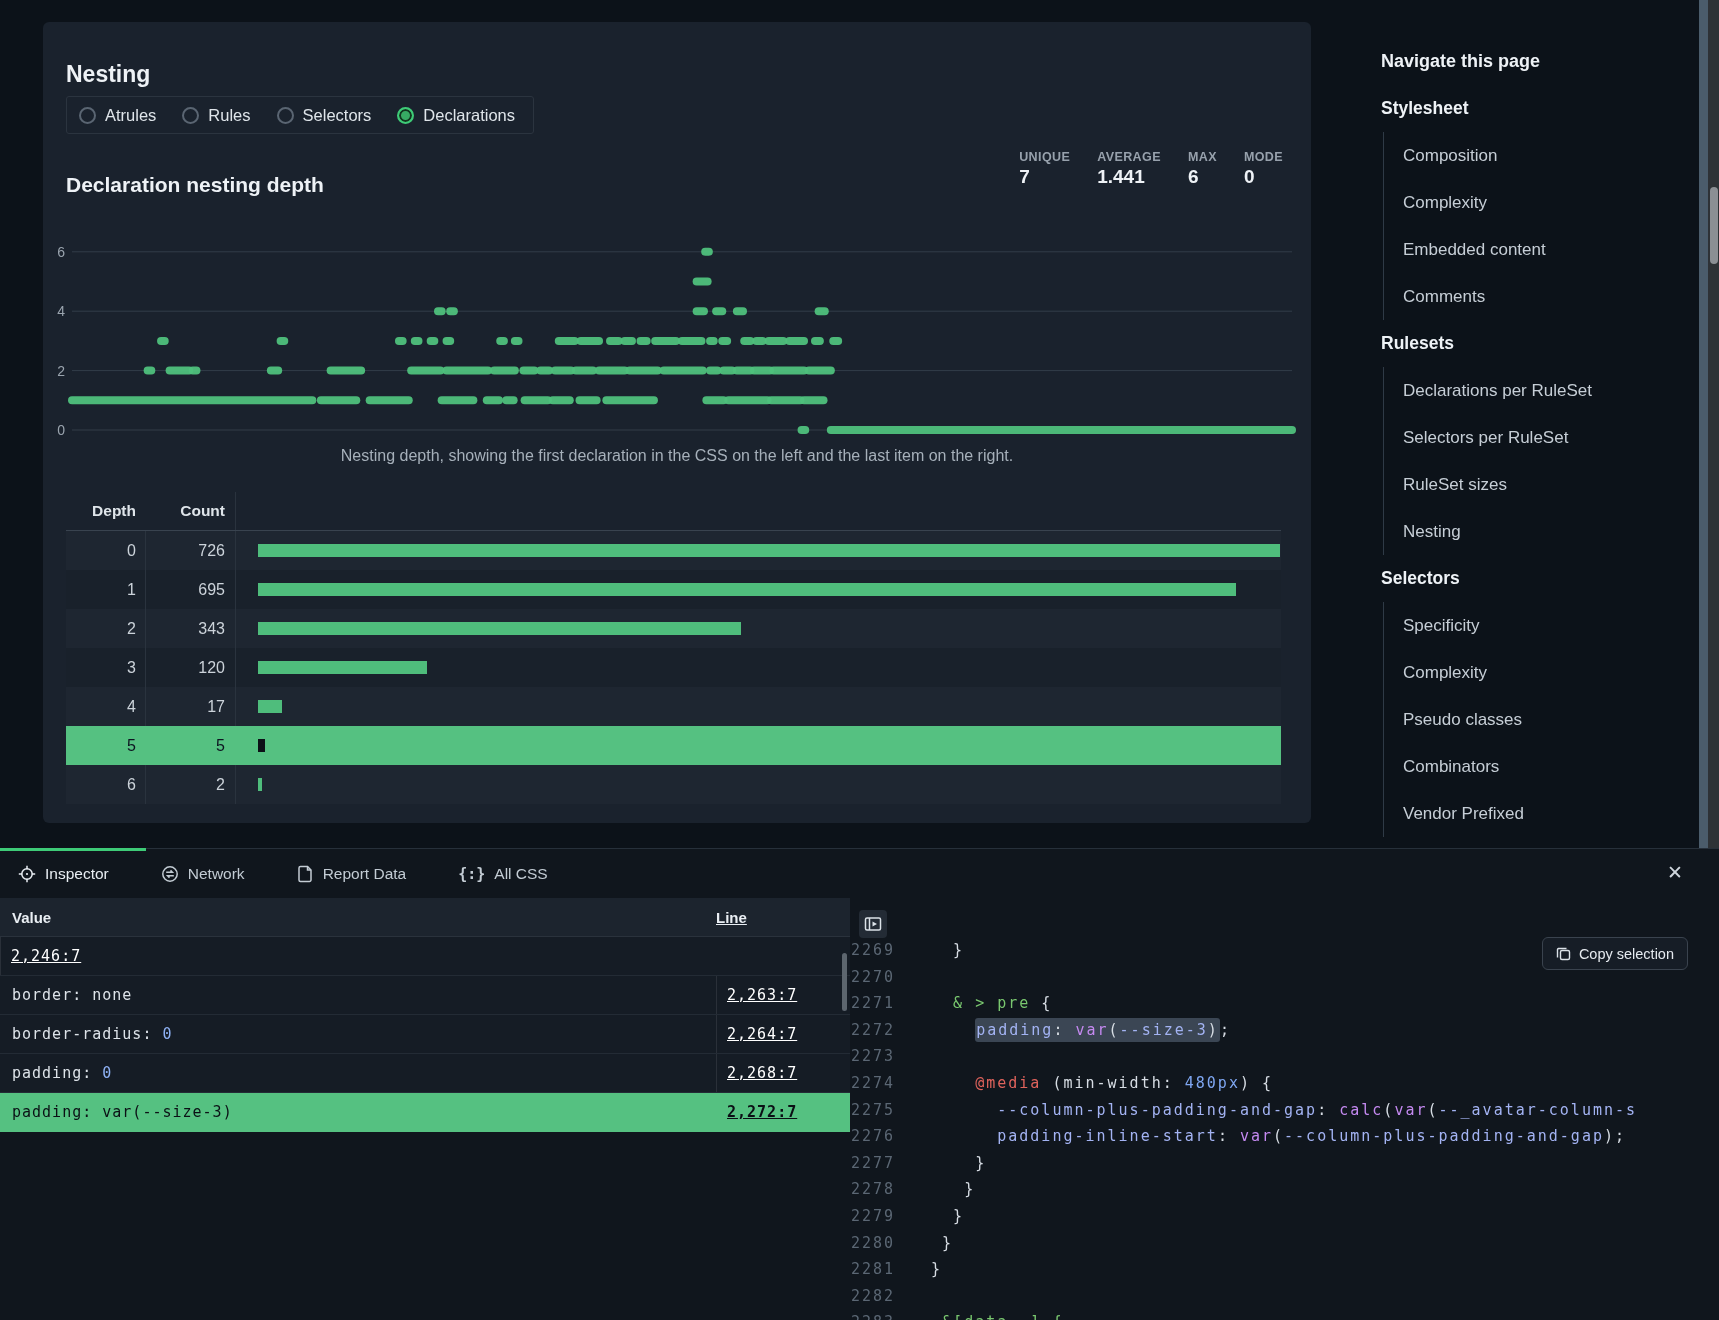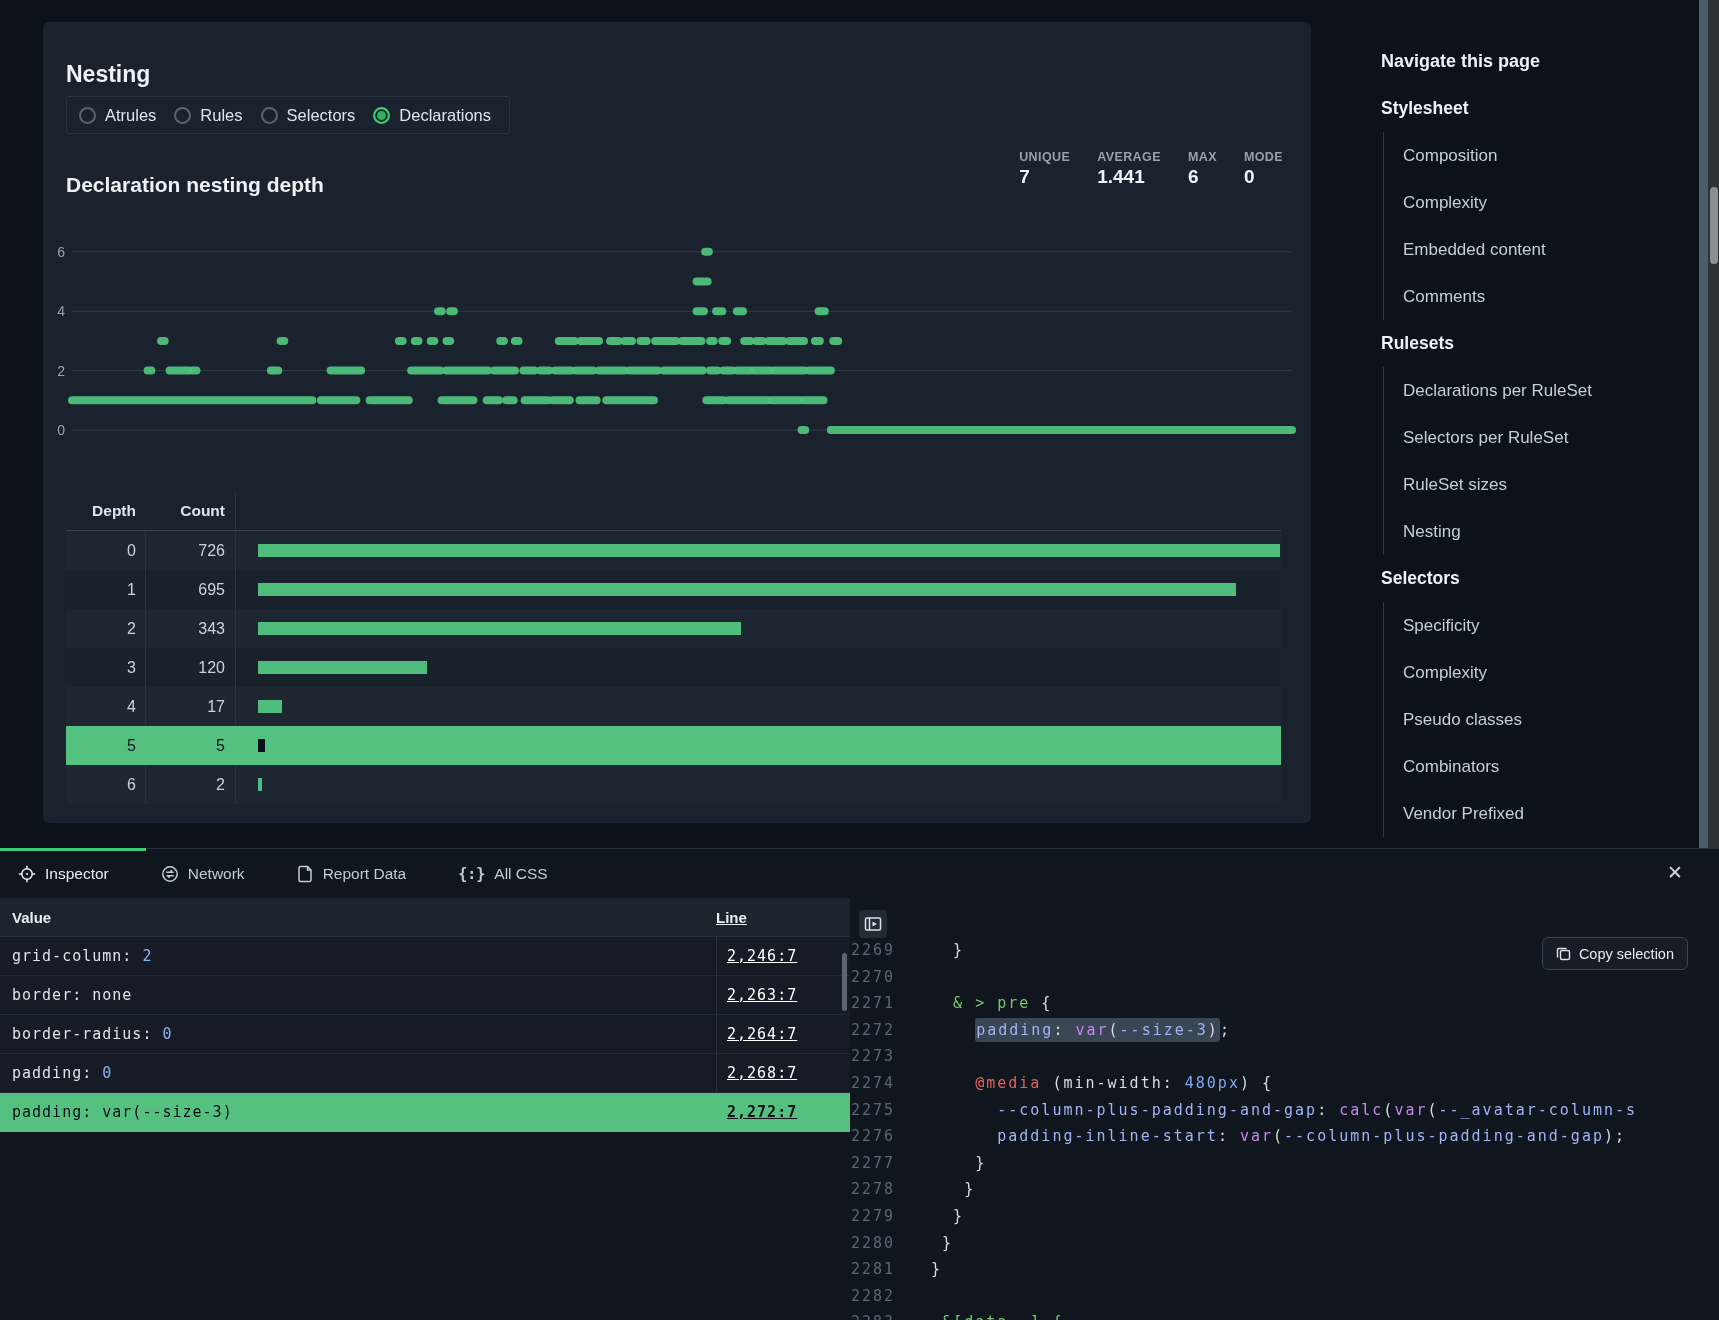--- a/index.html
+++ b/index.html
@@ -11,21 +11,21 @@
     color:#dfe5ea;
   }
   
   .card{
     position:absolute;left:43px;top:22px;width:1268px;height:801px;
     background:#1a222d;border-radius:6px;
   }
   .card-title{position:absolute;left:23px;top:24px;font-size:23px;font-weight:600;color:#eef2f6;}
   .radio-bar{
     position:absolute;left:23px;top:74px;height:36px;display:flex;align-items:center;
-    border:1px solid #2b343f;border-radius:3px;padding:0 18px 0 12px;gap:18px;
+    border:1px solid #2b343f;border-radius:3px;padding:0 18px 0 12px;gap:26px;
   }
   .radio-item{display:flex;align-items:center;gap:9px;cursor:pointer;}
   .radio-dot{
     width:17px;height:17px;border-radius:50%;border:2px solid #5a6572;box-sizing:border-box;background:transparent;
   }
   .radio-dot.checked{border-color:#3ecb77;background:#37aa63;box-shadow:inset 0 0 0 2px #12351f;}
   .radio-label{font-size:16.5px;color:#dfe5ea;}
   .section-title{position:absolute;left:23px;top:134px;font-size:21px;font-weight:600;color:#eef2f6;}
   .stats{position:absolute;right:28px;top:128px;display:flex;gap:27px;}
   .stat{display:flex;flex-direction:column;}
@@ -210,20 +210,21 @@
       <line x1="790.28" x2="795.16" y1="113.9" y2="113.9" class="dot-run" stroke="#4fc17d"></line>
       <line x1="395" x2="398.65999999999997" y1="84.2" y2="84.2" class="dot-run" stroke="#4fc17d"></line>
       <line x1="407.2" x2="410.86" y1="84.2" y2="84.2" class="dot-run" stroke="#4fc17d"></line>
       <line x1="653.64" x2="660.96" y1="84.2" y2="84.2" class="dot-run" stroke="#4fc17d"></line>
       <line x1="673.1600000000001" x2="679.26" y1="84.2" y2="84.2" class="dot-run" stroke="#4fc17d"></line>
       <line x1="693.9000000000001" x2="700" y1="84.2" y2="84.2" class="dot-run" stroke="#4fc17d"></line>
       <line x1="775.64" x2="781.74" y1="84.2" y2="84.2" class="dot-run" stroke="#4fc17d"></line>
       <line x1="653.64" x2="664.62" y1="54.5" y2="54.5" class="dot-run" stroke="#4fc17d"></line>
       <line x1="662.1800000000001" x2="665.84" y1="24.80000000000001" y2="24.80000000000001" class="dot-run" stroke="#4fc17d"></line>
     </svg>
+  <div class="chart-caption">Nesting depth, showing the first declaration in the CSS on the left and the last item on the right.</div>
   <div class="depth-table">
     <div class="dt-header">
       <div class="c-depth">Depth</div>
       <div class="c-count">Count</div>
       <div class="c-bar"></div>
     </div>
     <div id="dt-rows">
         <div class="dt-row even">
           <div class="c-depth">0</div>
           <div class="c-count">726</div>
@@ -351,21 +352,20 @@
       <span class="close-btn">✕</span>
   </div>
 
   <div class="inspector">
     <div class="ins-header">
       <div class="ins-h-value">Value</div>
       <div class="ins-h-line">Line</div>
     </div>
     <div id="ins-rows">
         <div class="ins-row">
-          <div class="val"><span>grid-column: </span><span class="v-num">2</span></div>
           <div class="line-cell">
             <span class="line-link">2,246:7</span>
           </div>
         </div>
         <div class="ins-row">
           <div class="val"><span>border: </span><span>none</span></div>
           <div class="line-cell">
             <span class="line-link">2,263:7</span>
           </div>
         </div>

